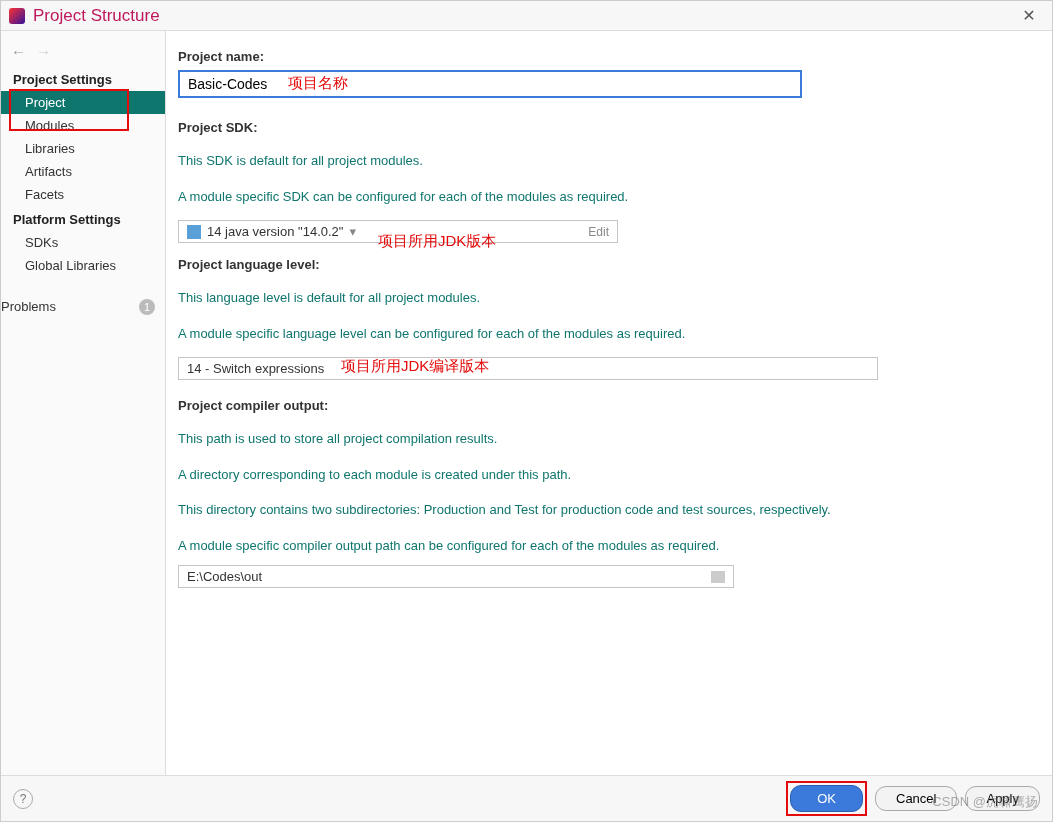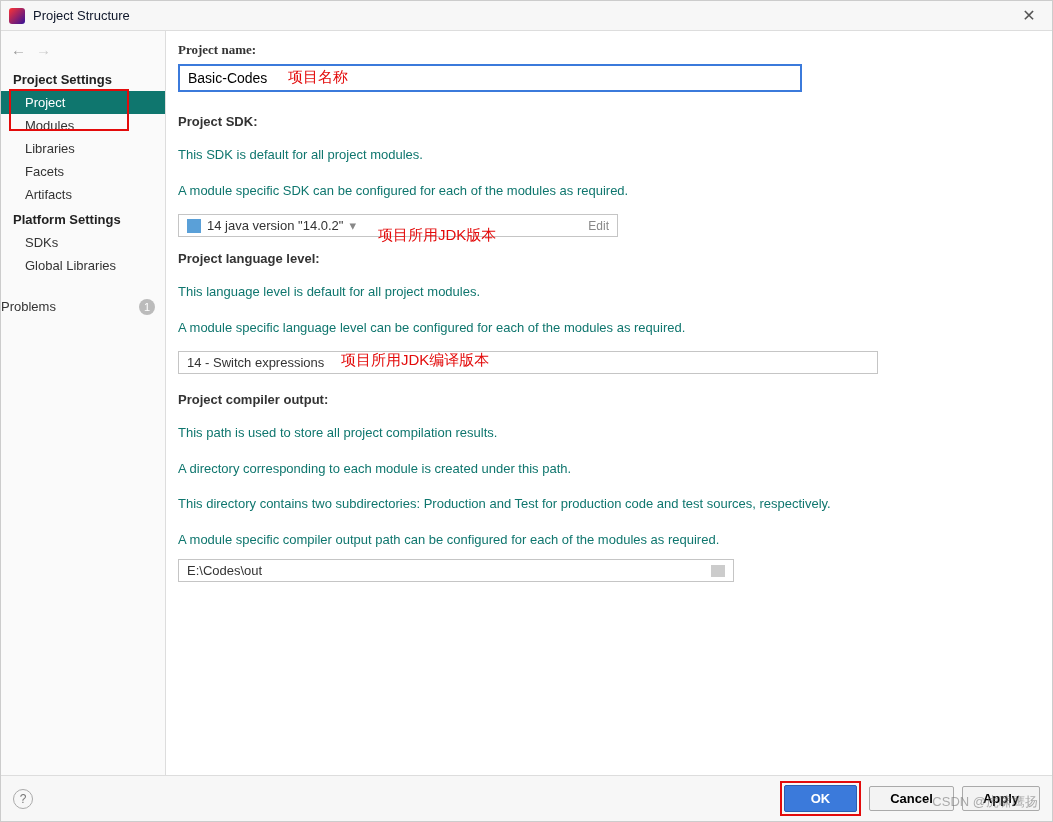--- a/index.html
+++ b/index.html
@@ -1,47 +1,47 @@
 <!DOCTYPE html>
 <html><head>
 <meta charset="utf-8">
 <style>
   * { box-sizing: border-box; margin: 0; padding: 0; font-family: "Segoe UI", Arial, sans-serif; }
   html, body { width: 1053px; height: 822px; overflow: hidden; background: #fff; }
   .window { width: 1053px; height: 822px; display: flex; flex-direction: column; border: 1px solid #ccc; }
   .titlebar { height: 30px; display: flex; align-items: center; padding: 0 8px; border-bottom: 1px solid #ddd; background: #f7f7f7; }
   .titlebar .app-icon { width: 16px; height: 16px; background: linear-gradient(135deg,#f33,#319); border-radius: 3px; margin-right: 8px; }
-  .titlebar .title { font-size: 13px; color: #0f172a; flex: 1; }
+  .titlebar .title { font-size: 17px; color: #be185d; flex: 1; }
   .titlebar .close { width: 30px; text-align: center; font-size: 16px; color: #555; }
   .body { flex: 1; display: flex; overflow: hidden; }
   .sidebar { width: 165px; border-right: 1px solid #ddd; background: #fafafa; padding-top: 6px; position: relative; }
   .nav-arrows { padding: 4px 10px 8px 10px; display: flex; gap: 10px; color: #999; font-size: 15px; }
   .section-header { font-weight: 700; font-size: 13px; color: #222; padding: 6px 12px 4px 12px; }
   .side-item { font-size: 13px; color: #333; padding: 4px 12px 4px 24px; cursor: default; }
   .side-item.selected { background: #0f766e; color: #fff; }
   .side-item.problems { display: flex; align-items: flex-start; justify-content: space-between; padding-right: 10px; margin-top: 18px; padding-left: 0; }
   .problems-badge { width: 16px; height: 16px; border-radius: 50%; background: #bbb; color: #fff; font-size: 11px; display: flex; align-items: center; justify-content: center; }
   .redbox-sidebar { position: absolute; border: 2px solid #e30b0b; pointer-events: none; }
   .main { flex: 1; padding: 10px 14px 0 12px; font-size: 13px; color: #333; overflow: hidden; }
   .label-bold { font-weight: 700; margin-top: 10px; }
-  .label-bold.first { margin-top: 1px; font-family: Liberation Serif, serif; }
+  .label-bold.first { margin-top: 8px; }
   .field-row { margin-top: 6px; display: flex; align-items: center; position: relative; }
   .input-outline { border: 2px solid #3b7adb; padding: 4px 8px; width: 624px; font-size: 14px; }
   .input-outline input { border: none; outline: none; width: 100%; font-size: 14px; }
   .desc { color: #0f766e; margin-top: 16px; line-height: 1.5; }
   .dropdown { border: 1px solid #c5c5c5; background: #fff; padding: 3px 8px; display: flex; align-items: center; gap: 6px; margin-top: 8px; }
   .dropdown .jdk-icon { width: 14px; height: 14px; background: #5aa0d8; display: inline-block; }
   .dropdown.sdk { width: 440px; }
   .dropdown.lang { width: 700px; }
   .dropdown.output { width: 556px; justify-content: space-between; margin-top: 10px; }
   .annot { color: #e30b0b; font-size: 15px; position: absolute; pointer-events: none; }
   .footer { height: 46px; border-top: 1px solid #ddd; display: flex; align-items: center; padding: 0 12px; gap: 8px; background: #f7f7f7; }
   .footer .help { width: 20px; height: 20px; border: 1px solid #aaa; border-radius: 50%; display: flex; align-items: center; justify-content: center; font-size: 12px; color: #777; }
   .footer .spacer { flex: 1; }
-  .btn { padding: 4px 20px; border: 1px solid #aaa; background: #f3f3f3; font-size: 13px; border-radius: 2px; font-weight: bold; }
+  .btn { padding: 4px 20px; border: 1px solid #aaa; background: #f3f3f3; font-size: 13px; border-radius: 11px; }
   .btn.primary { background: #3b7adb; color: #fff; border-color: #2a5fb0; padding: 5px 26px; }
   .redbox-ok { border: 2px solid #e30b0b; padding: 2px; }
   .watermark { position: absolute; right: 14px; bottom: 10px; color: rgba(120,120,120,0.6); font-size: 13px; pointer-events: none; }
   .folder-icon { width: 14px; height: 12px; background: #ccc; display: inline-block; }
   .edit-link { color: #888; margin-left: auto; font-size: 12px; }
 </style>
 </head>
 <body>
 
 <div class="window">
@@ -56,22 +56,22 @@
 
     <div class="sidebar">
       <div class="nav-arrows">
         <span>←</span>
         <span style="color:#ccc">→</span>
       </div>
       <div class="section-header">Project Settings</div>
       <div class="side-item selected">Project</div>
       <div class="side-item">Modules</div>
       <div class="side-item">Libraries</div>
+      <div class="side-item">Artifacts</div>
       <div class="side-item">Facets</div>
-      <div class="side-item">Artifacts</div>
       <div class="section-header">Platform Settings</div>
       <div class="side-item">SDKs</div>
       <div class="side-item">Global Libraries</div>
       <div class="side-item problems">
         <span>Problems</span>
         <span class="problems-badge">1</span>
       </div>
       <div class="redbox-sidebar" style="left:8px; top:58px; width:120px; height:42px;"></div>
     </div>
 

